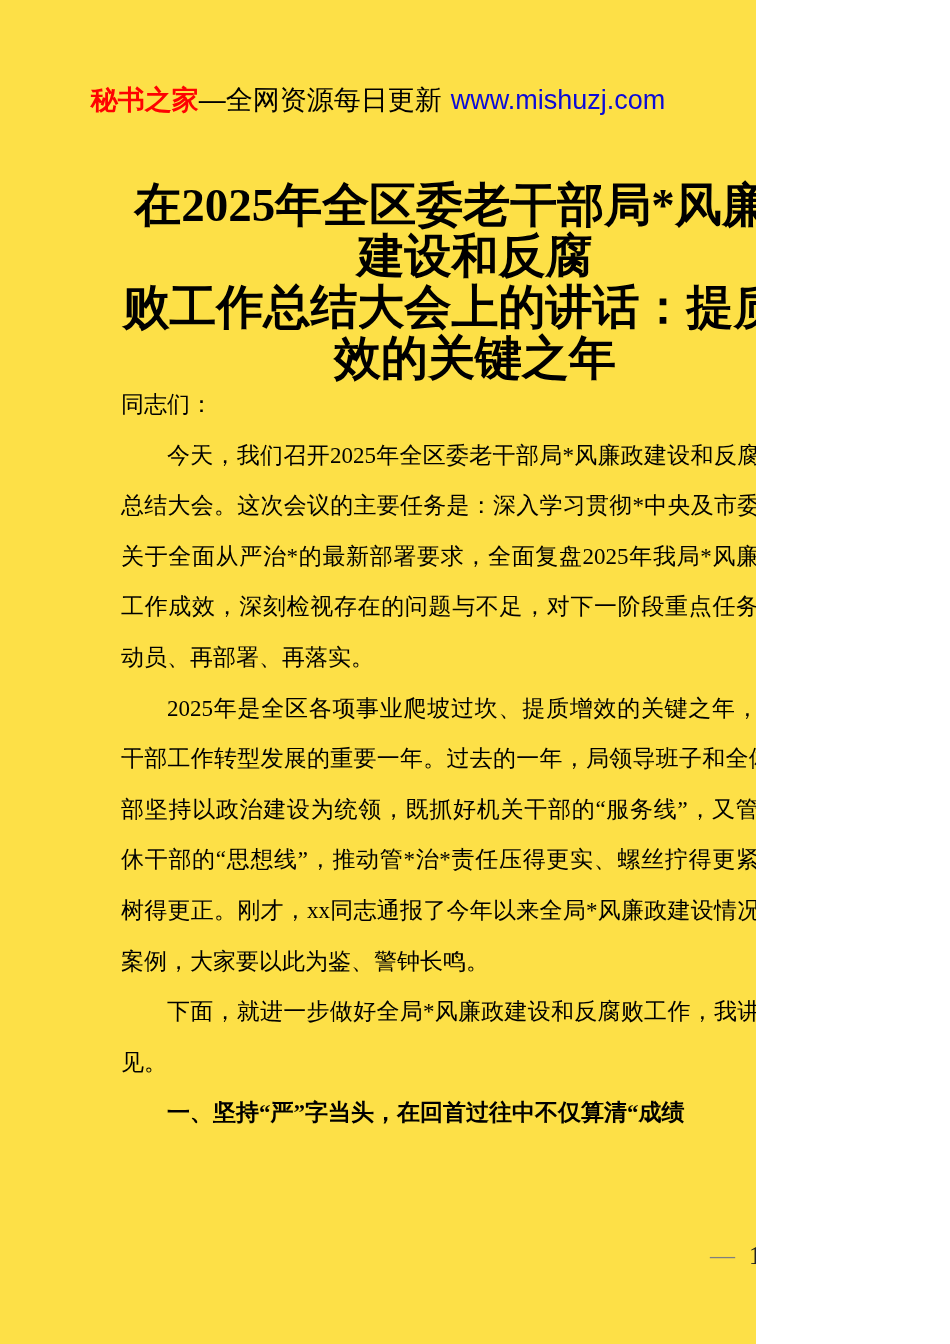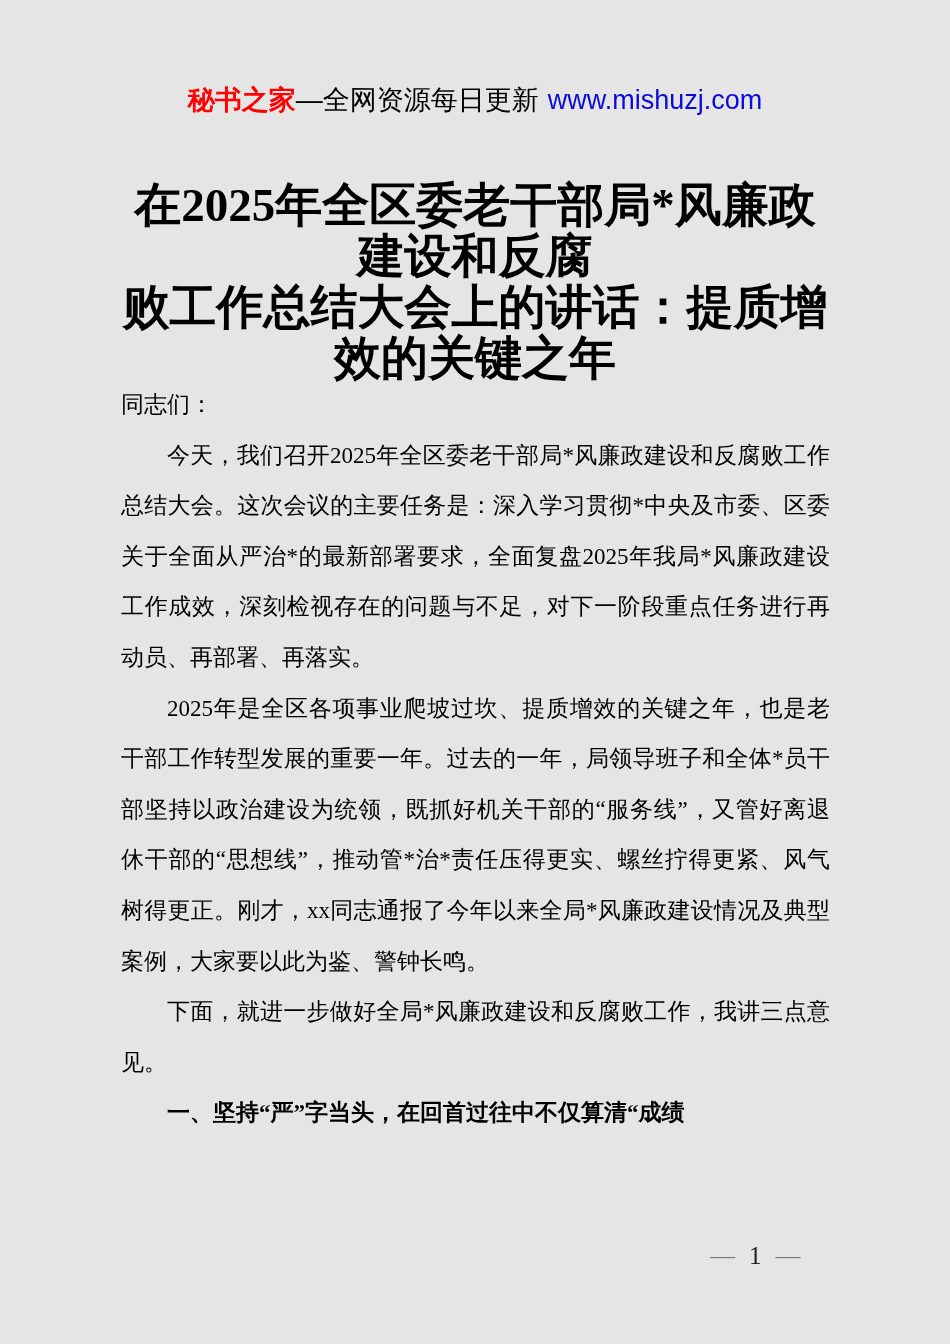--- a/index.html
+++ b/index.html
@@ -1,20 +1,20 @@
 <!DOCTYPE html>
 <html><head>
 <meta charset="utf-8">
 <style>
   html, body { margin: 0; padding: 0; background: #ffffff; }
   .page {
     position: relative;
-    width: 950px;
+    width: 756px;
     height: 1344px;
-    background: #e5e5e5;
+    background: #fde047;
     overflow: hidden;
     color: #000000;
   }
 
   
   .site-header {
     position: absolute;
     top: 83px;
     left: 0;
     width: 100%;

